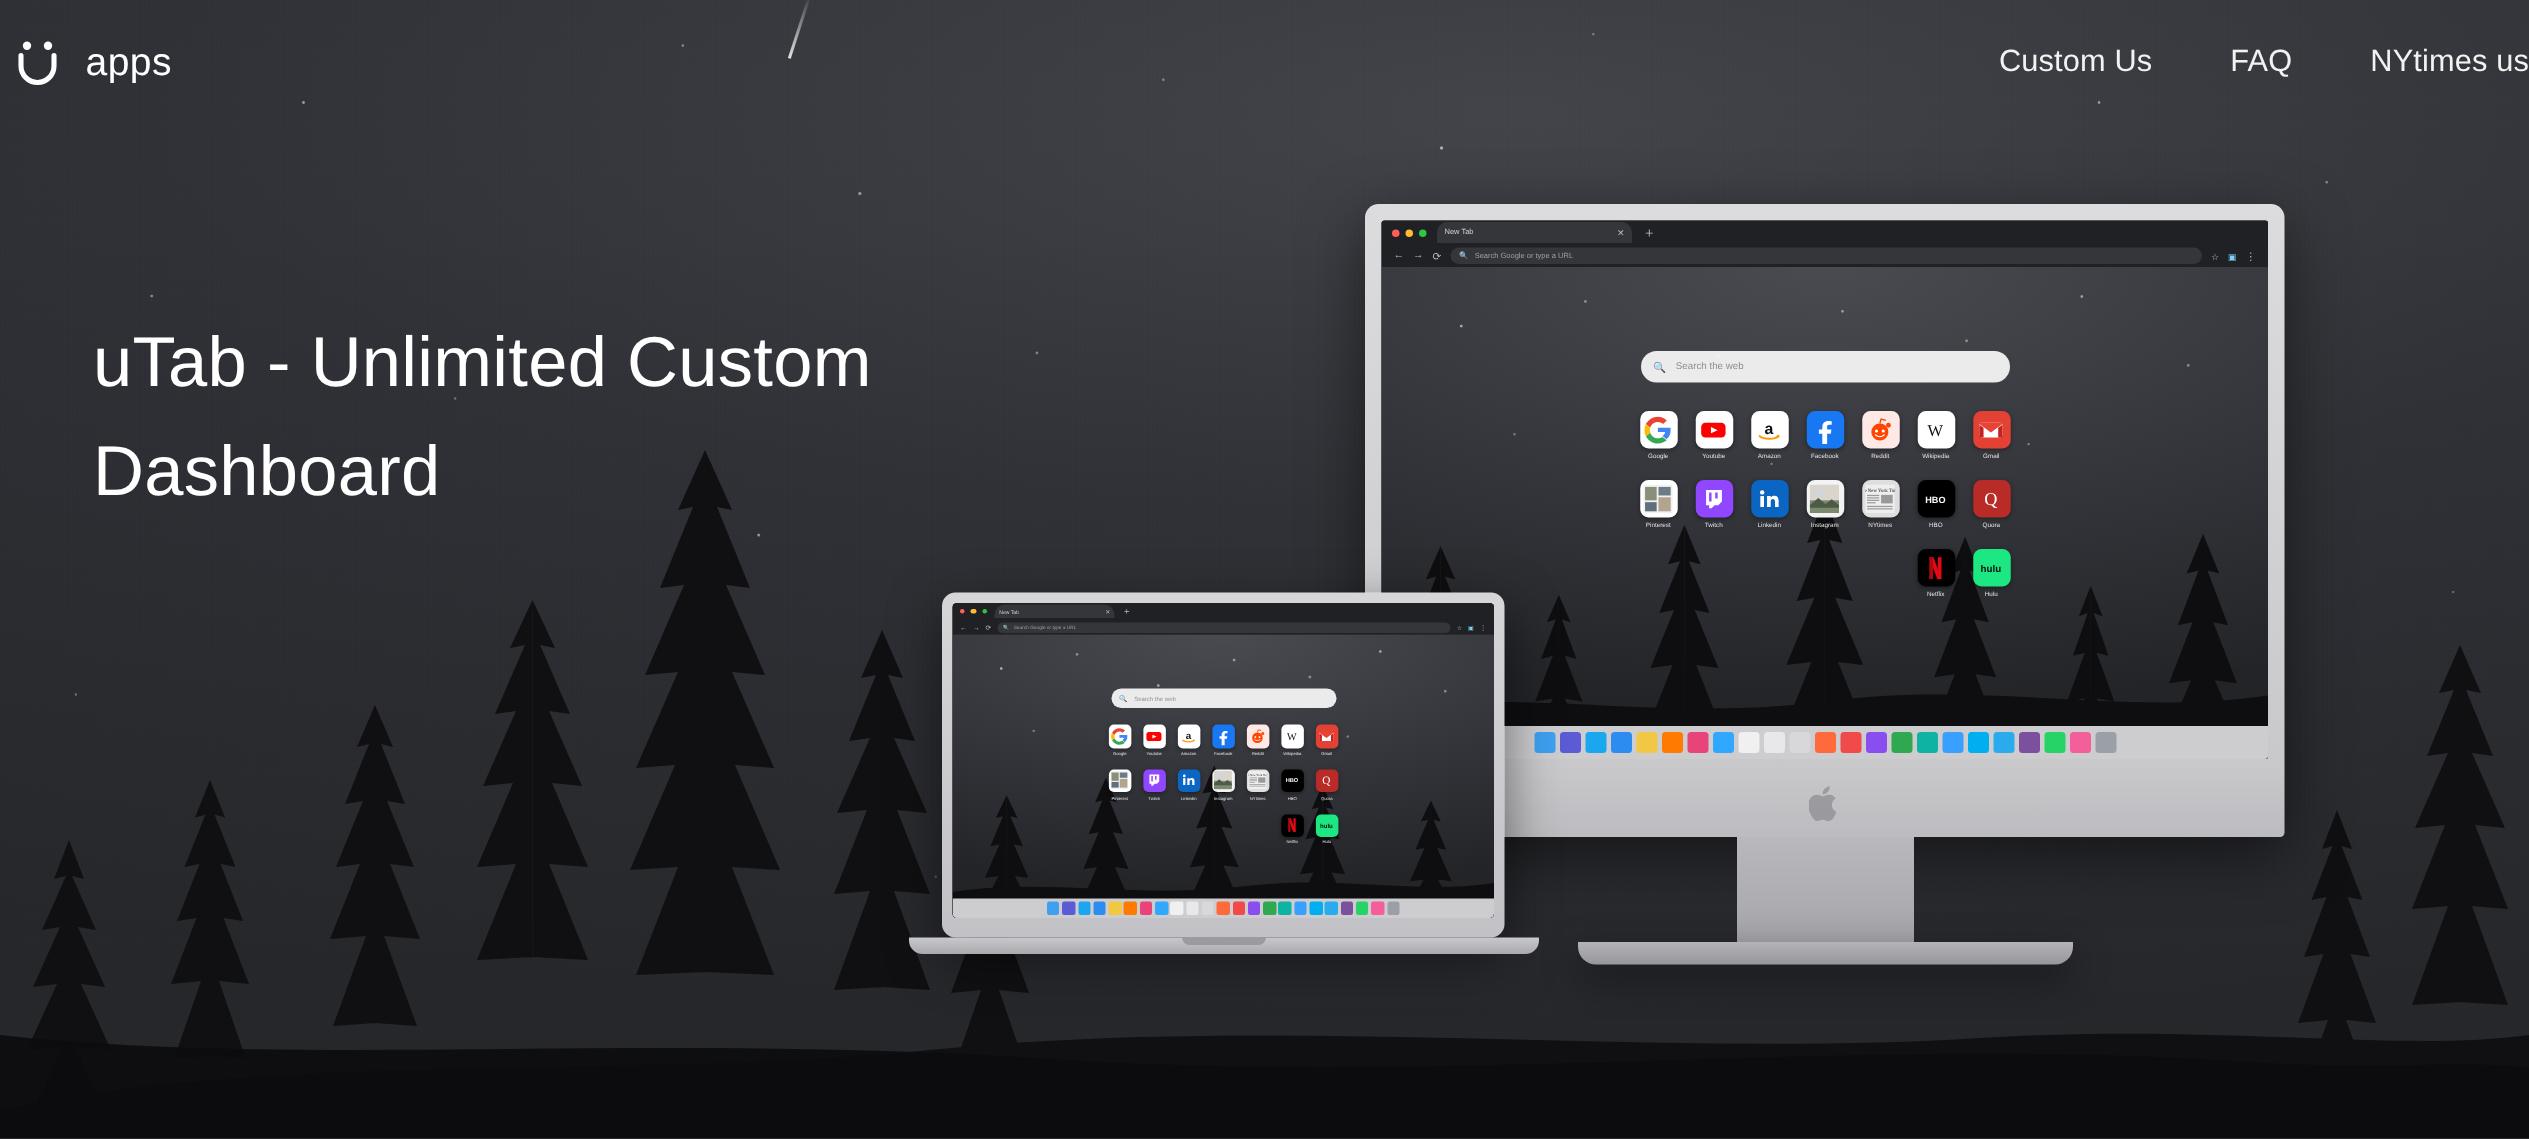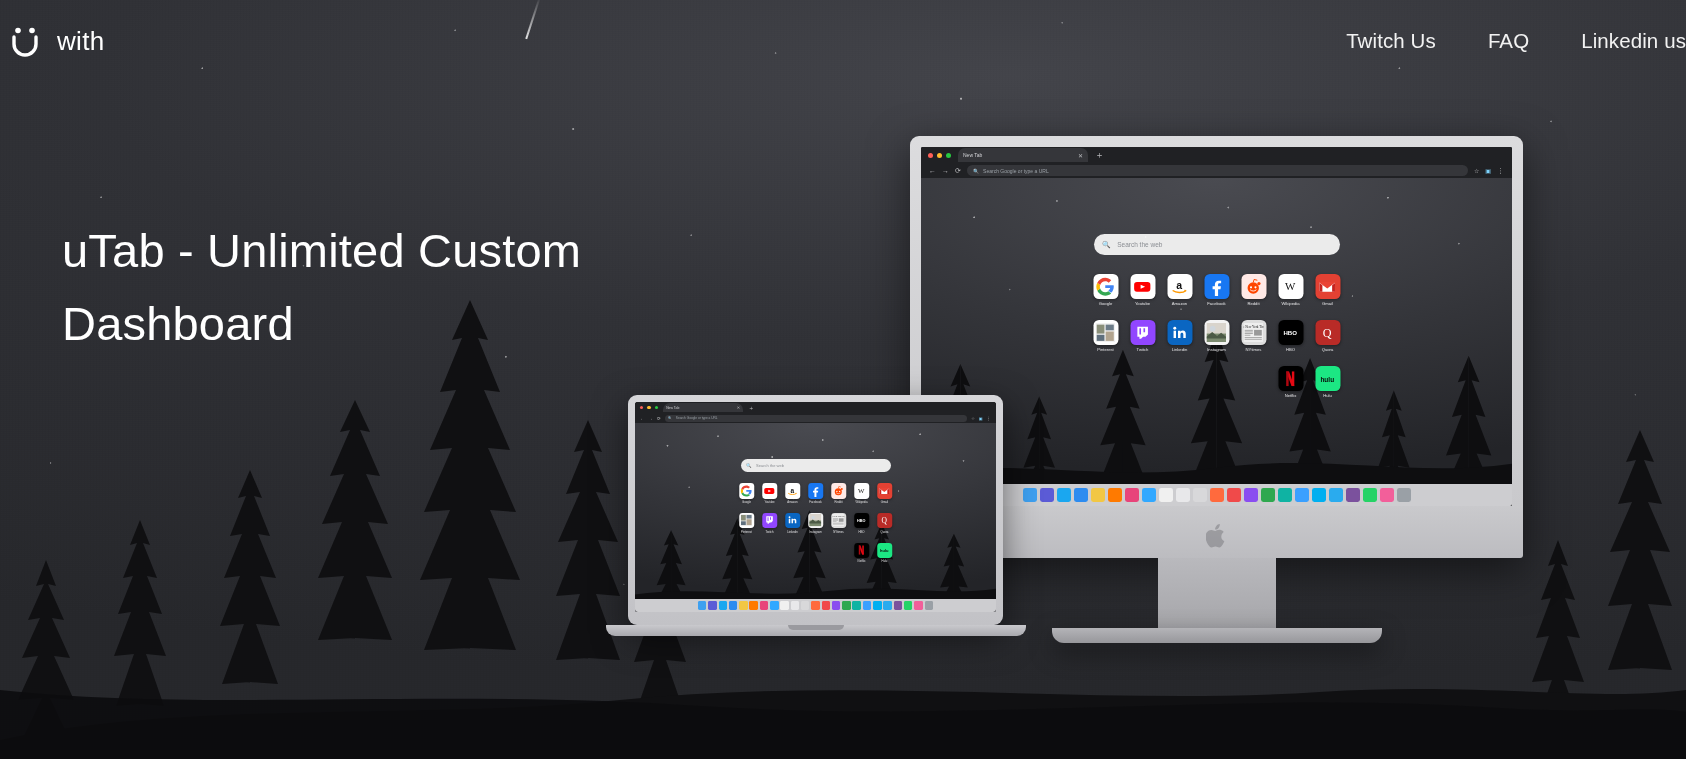--- a/index.html
+++ b/index.html
@@ -73,21 +73,21 @@
   .nav { margin-left:auto; display:flex; align-items:center; gap:52px; padding-right:0; }
   .nav a {
     color:#f2f2f2; text-decoration:none; font-size:20.5px; font-weight:400;
     letter-spacing:.1px; white-space:nowrap;
   }
   .brand-name {
     color:#ffffff; font-size:26px; font-weight:400; letter-spacing:.3px;
   }
 
   
-  #hero-copy { position:absolute; left:62px; top:214px; width:640px; z-index:20; }
+  #hero-copy { position:absolute; left:62px; top:204px; width:640px; z-index:20; }
   h1#hero-title {
     color:#ffffff; font-size:47px; line-height:73px; font-weight:400;
     letter-spacing:.2px;
   }
   p#hero-sub {
     margin-top:30px; color:#f0f0f0; font-size:19.5px; line-height:38px;
     font-weight:400; max-width:500px; letter-spacing:.1px;
   }
   a#cta-button {
     margin-top:33px; display:inline-flex; align-items:center; justify-content:center;
@@ -245,26 +245,26 @@
 
 <header id="site-header">
   <div class="brand">
     <span class="brand-logo">
       <svg viewBox="0 0 34 34" xmlns="http://www.w3.org/2000/svg">
         <circle cx="10" cy="6.5" r="2.8" fill="#ffffff"></circle>
         <circle cx="24" cy="6.5" r="2.8" fill="#ffffff"></circle>
         <path d="M6 13 L6 20 A11 11 0 0 0 28 20 L28 13" fill="none" stroke="#ffffff" stroke-width="3.4" stroke-linecap="round"></path>
       </svg>
     </span>
-    <span class="brand-name">with</span>
+    <span class="brand-name">apps</span>
   </div>
   <nav class="nav">
-    <a href="#">Twitch Us</a>
+    <a href="#">Custom Us</a>
     <a href="#">FAQ</a>
-    <a href="#">Linkedin us</a>
+    <a href="#">NYtimes us</a>
   </nav>
 </header>
 
 <section id="hero-copy">
   <h1 id="hero-title">uTab - Unlimited Custom Dashboard</h1>
 </section>
 
 <div id="devices">
 
   <div class="imac">

